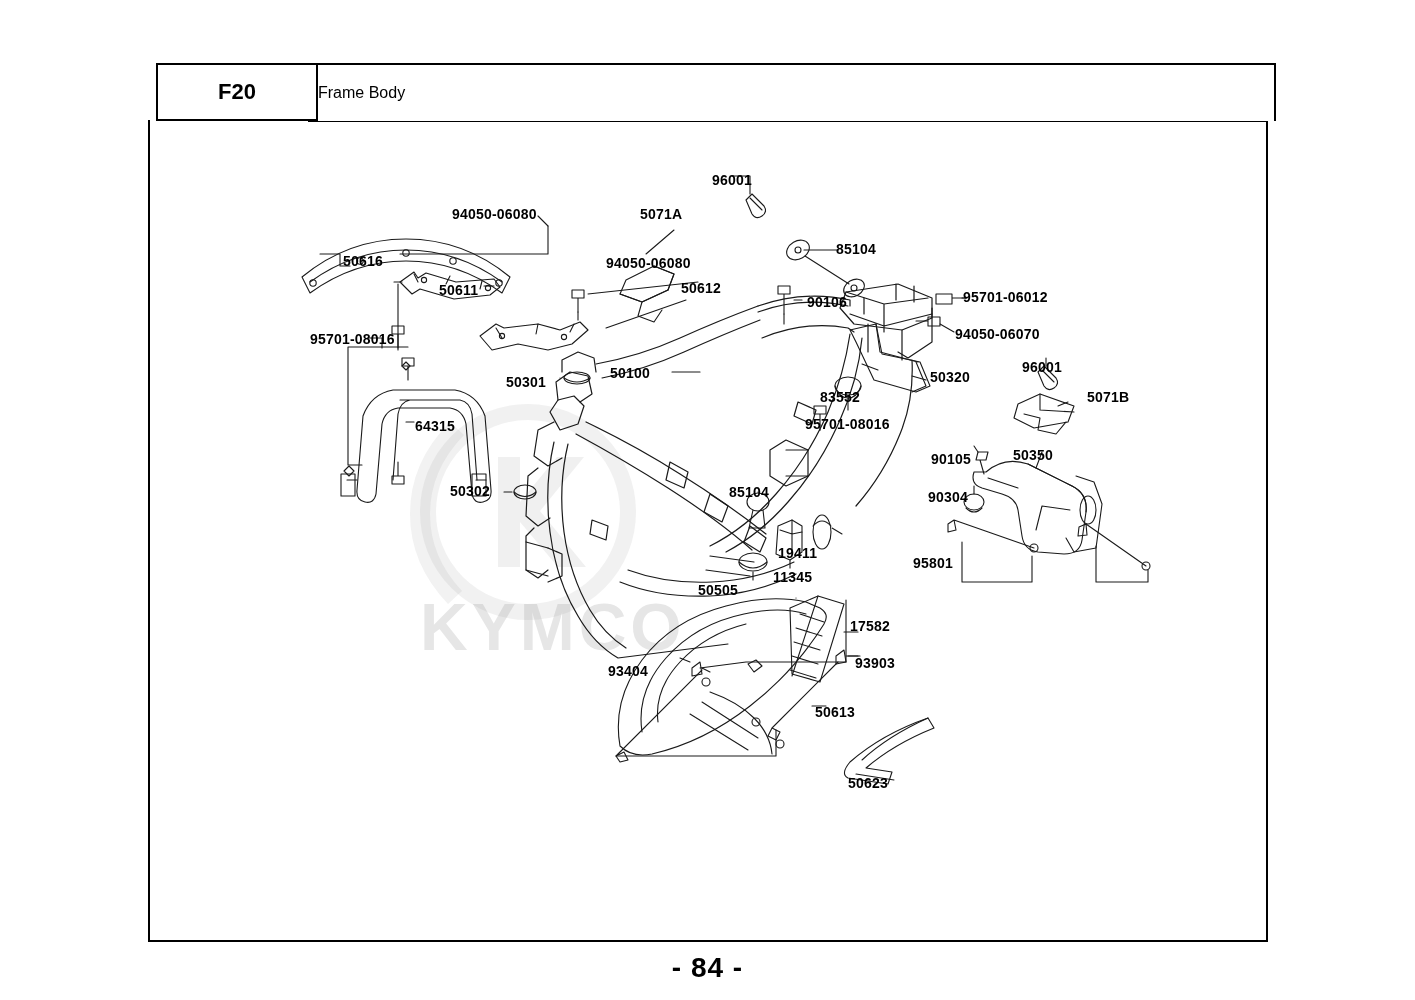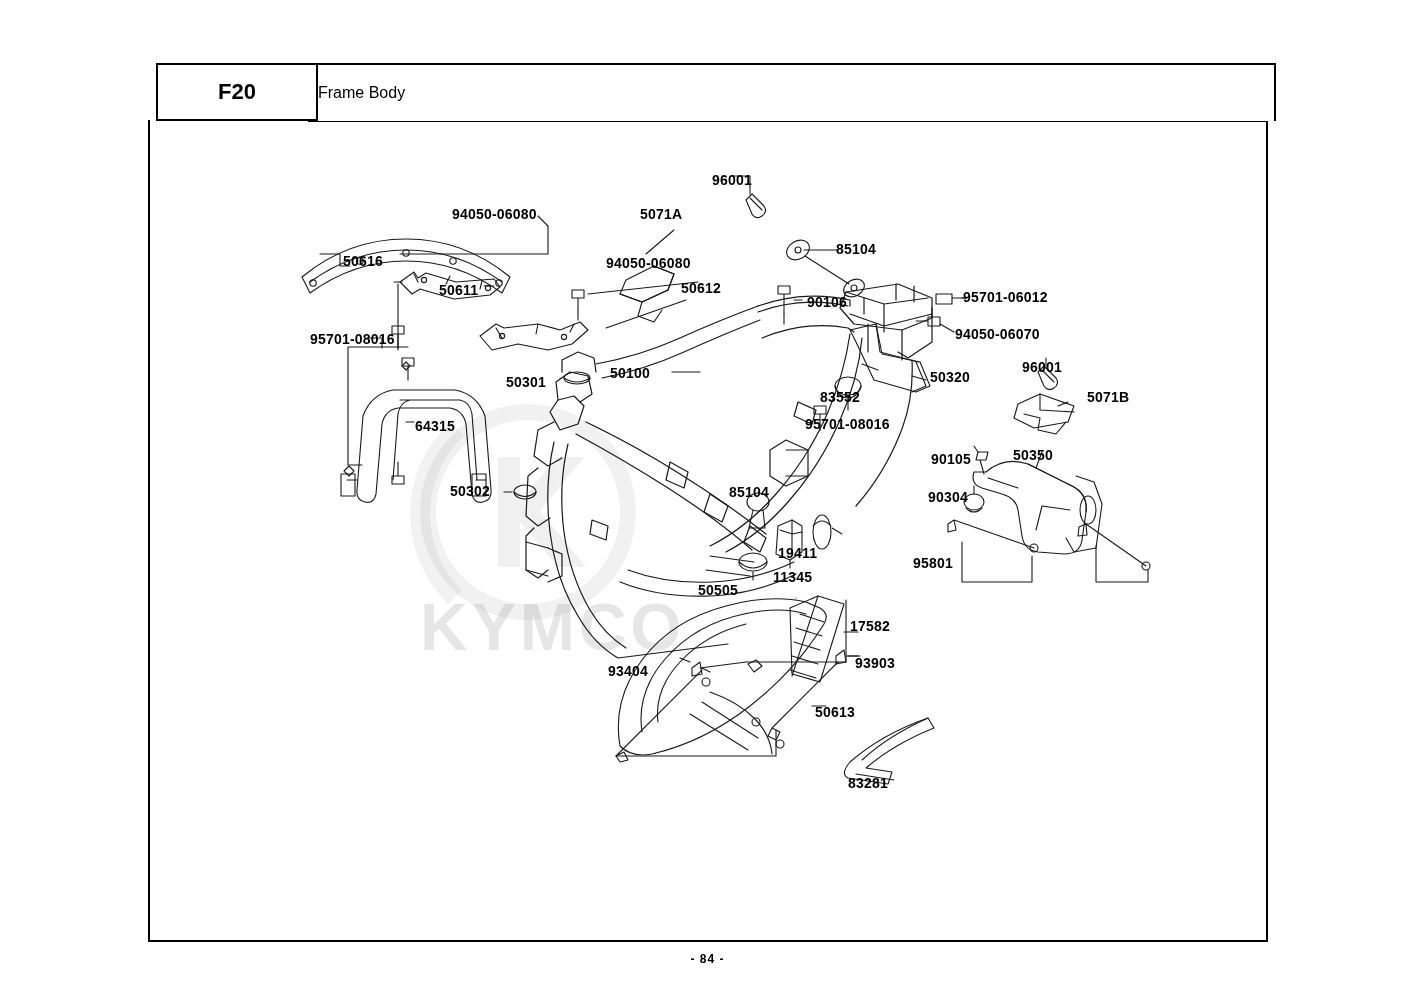--- a/index.html
+++ b/index.html
@@ -87,21 +87,21 @@
     background: #fff;
   }
 
   
   .page-number {
     position: absolute;
     left: 0;
     top: 952px;
     width: 1415px;
     text-align: center;
-    font-size: 12px;
+    font-size: 28px;
     font-weight: bold;
     letter-spacing: 1px;
   }
 
   
   .drawing {
     position: absolute;
     left: 150px;
     top: 122px;
     width: 1180px;
@@ -490,21 +490,21 @@
       <div class="label" style="left: 450px; top: 484px;">50302</div>
       <div class="label" style="left: 729px; top: 485px;">85104</div>
       <div class="label" style="left: 778px; top: 546px;">19411</div>
       <div class="label" style="left: 913px; top: 556px;">95801</div>
       <div class="label" style="left: 773px; top: 570px;">11345</div>
       <div class="label" style="left: 698px; top: 583px;">50505</div>
       <div class="label" style="left: 850px; top: 619px;">17582</div>
       <div class="label" style="left: 855px; top: 656px;">93903</div>
       <div class="label" style="left: 608px; top: 664px;">93404</div>
       <div class="label" style="left: 815px; top: 705px;">50613</div>
-      <div class="label" style="left: 848px; top: 776px;">83281</div>
+      <div class="label" style="left: 848px; top: 776px;">50623</div>
     </div>
 
   <div class="title-mask"></div>
   <div class="title-block">
     <div class="title-code">F20</div>
     <div class="title-right">
       <span class="title-name">Frame Body</span>
     </div>
   </div>
 

